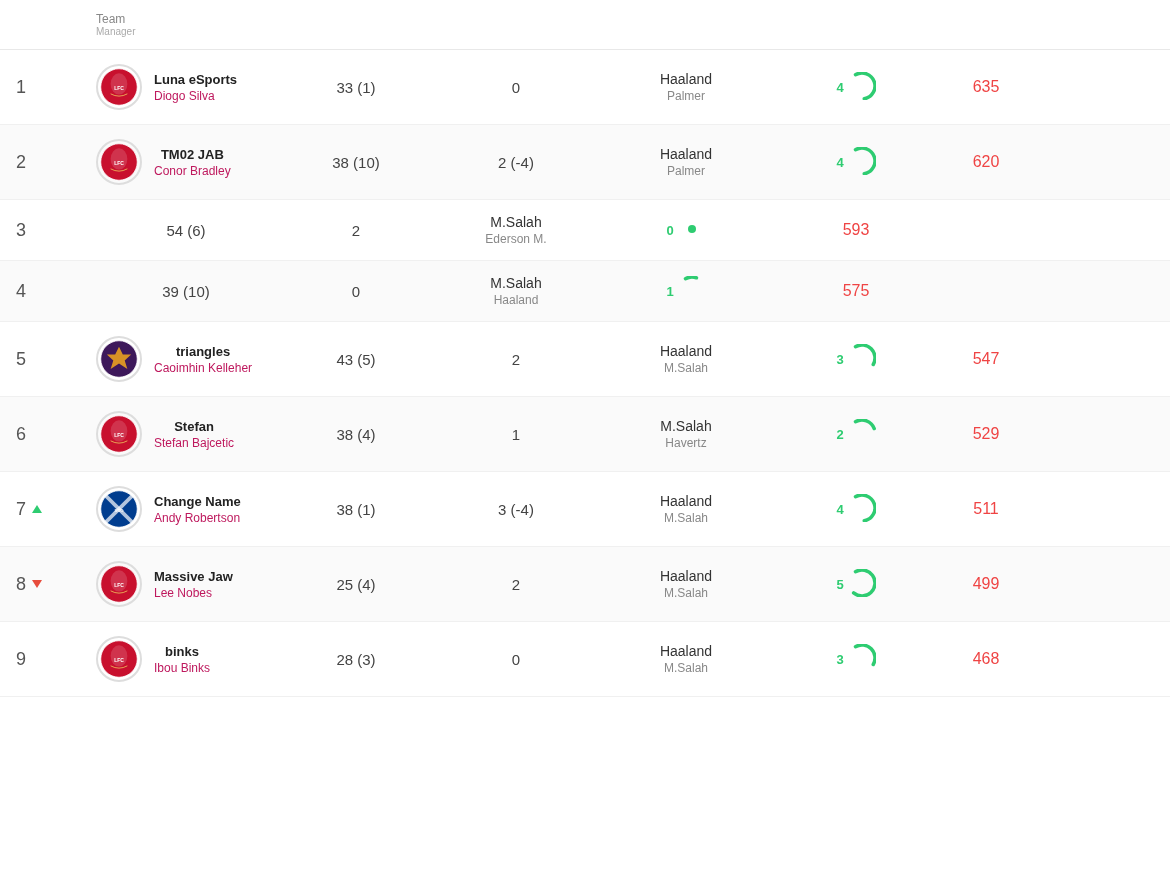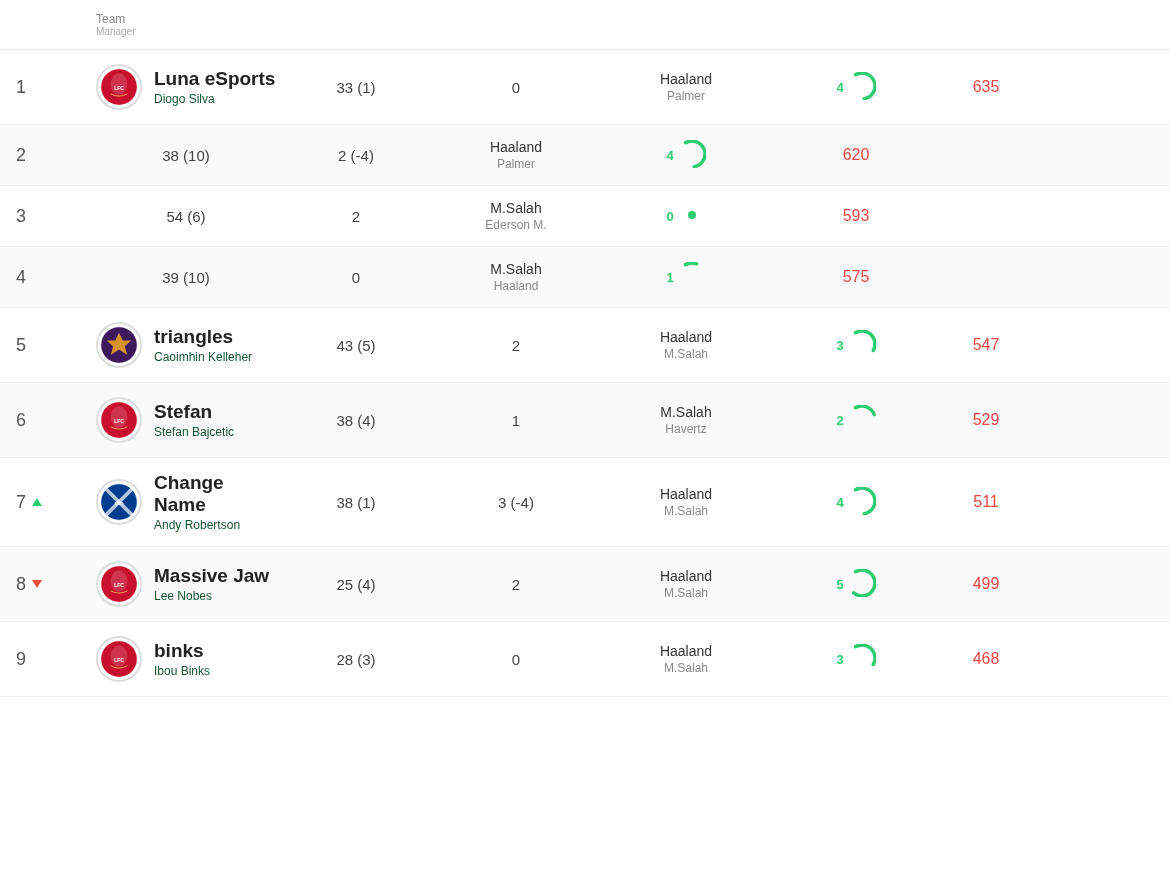--- a/index.html
+++ b/index.html
@@ -77,26 +77,27 @@
       justify-content: center;
       overflow: hidden;
       flex-shrink: 0;
     }
     .badge svg {
       width: 38px;
       height: 38px;
     }
     .team-info .team-name {
       font-weight: 700;
-      font-size: 19px;
+      font-size: 13px;
       color: #222;
+      text-align: center;
     }
     .team-info .manager-name {
       font-size: 12px;
-      color: #14532d;
+      color: #be185d;
       margin-top: 2px;
     }
     .col-center {
       text-align: center;
       font-size: 15px;
       color: #444;
     }
     .captain-cell {
       text-align: center;
     }
@@ -176,118 +177,132 @@
     <path d="M7.50,2.74 A13,13 0 1,1 16.26,26.80" stroke="#2ecc71" stroke-width="3.5" fill="none" stroke-linecap="round"></path>
   </svg></span>
     </div>
     <div class="tp-cell">635</div>
   </div>
       <div class="data-row">
     <div class="rank-cell">
       <span>2</span>
 
     </div>
-    <div class="col-center">38 (10)</div>
-    <div class="col-center">2 (-4)</div>
-    <div class="captain-cell">
-      <div class="captain">Haaland</div>
-      <div class="vice">Palmer</div>
-    </div>
-    <div class="inplay-cell">
-      <span style="font-size:13px;font-weight:600;color:#2ecc71;margin-right:4px;">4</span>
-      <span><svg width="28" height="28" viewBox="0 0 28 28">
-    <path d="M7.50,2.74 A13,13 0 1,1 16.26,26.80" stroke="#2ecc71" stroke-width="3.5" fill="none" stroke-linecap="round"></path>
-  </svg></span>
-    </div>
-    <div class="tp-cell">620</div>
-  </div>
-      <div class="data-row">
-    <div class="rank-cell">
-      <span>3</span>
-
-    </div>
-    <div class="col-center">54 (6)</div>
-    <div class="col-center">2</div>
-    <div class="captain-cell">
-      <div class="captain">M.Salah</div>
-      <div class="vice">Ederson M.</div>
-    </div>
-    <div class="inplay-cell">
-      <span style="font-size:13px;font-weight:600;color:#2ecc71;margin-right:4px;">0</span>
-      <span><svg width="28" height="28" viewBox="0 0 28 28">
-              <circle cx="14" cy="14" r="4" fill="#2ecc71"></circle>
-            </svg></span>
-    </div>
-    <div class="tp-cell">593</div>
-  </div>
-      <div class="data-row">
-    <div class="rank-cell">
-      <span>4</span>
-
-    </div>
-    <div class="col-center">39 (10)</div>
-    <div class="col-center">0</div>
-    <div class="captain-cell">
-      <div class="captain">M.Salah</div>
-      <div class="vice">Haaland</div>
-    </div>
-    <div class="inplay-cell">
-      <span style="font-size:13px;font-weight:600;color:#2ecc71;margin-right:4px;">1</span>
-      <span><svg width="28" height="28" viewBox="0 0 28 28">
-    <path d="M7.50,2.74 A13,13 0 0,1 18.45,1.78" stroke="#2ecc71" stroke-width="3.5" fill="none" stroke-linecap="round"></path>
-  </svg></span>
-    </div>
-    <div class="tp-cell">575</div>
-  </div>
-      <div class="data-row">
-    <div class="rank-cell">
-      <span>5</span>
-
-    </div>
-    <div class="team-cell">
-      <div class="badge">
-            <svg viewBox="0 0 100 100" xmlns="http://www.w3.org/2000/svg">
-    <circle cx="50" cy="50" r="48" fill="#3d185a" stroke="#fff" stroke-width="2"></circle>
-    <polygon points="50,18 60,38 82,38 65,54 72,76 50,62 28,76 35,54 18,38 40,38" fill="#e8a020" opacity="0.9"></polygon>
-  </svg>
-          </div>
-      <div class="team-info">
-        <div class="team-name">triangles</div>
-        <div class="manager-name">Caoimhin Kelleher</div>
-      </div>
-    </div>
-    <div class="col-center">43 (5)</div>
-    <div class="col-center">2</div>
-    <div class="captain-cell">
-      <div class="captain">Haaland</div>
-      <div class="vice">M.Salah</div>
-    </div>
-    <div class="inplay-cell">
-      <span style="font-size:13px;font-weight:600;color:#2ecc71;margin-right:4px;">3</span>
-      <span><svg width="28" height="28" viewBox="0 0 28 28">
-    <path d="M7.50,2.74 A13,13 0 0,1 25.26,20.50" stroke="#2ecc71" stroke-width="3.5" fill="none" stroke-linecap="round"></path>
-  </svg></span>
-    </div>
-    <div class="tp-cell">547</div>
-  </div>
-      <div class="data-row">
-    <div class="rank-cell">
-      <span>6</span>
-
-    </div>
     <div class="team-cell">
       <div class="badge">
             <svg viewBox="0 0 100 100" xmlns="http://www.w3.org/2000/svg">
     <circle cx="50" cy="50" r="48" fill="#c8102e" stroke="#fff" stroke-width="2"></circle>
     <ellipse cx="50" cy="42" rx="22" ry="28" fill="#fff" opacity="0.15"></ellipse>
     <text x="50" y="58" text-anchor="middle" font-size="13" font-weight="bold" fill="#fff" font-family="sans-serif">LFC</text>
     <path d="M28 68 Q50 80 72 68" stroke="#f0d060" stroke-width="2" fill="none"></path>
   </svg>
           </div>
       <div class="team-info">
+        <div class="team-name">TM02 JAB</div>
+        <div class="manager-name">Conor Bradley</div>
+      </div>
+    </div>
+    <div class="col-center">38 (10)</div>
+    <div class="col-center">2 (-4)</div>
+    <div class="captain-cell">
+      <div class="captain">Haaland</div>
+      <div class="vice">Palmer</div>
+    </div>
+    <div class="inplay-cell">
+      <span style="font-size:13px;font-weight:600;color:#2ecc71;margin-right:4px;">4</span>
+      <span><svg width="28" height="28" viewBox="0 0 28 28">
+    <path d="M7.50,2.74 A13,13 0 1,1 16.26,26.80" stroke="#2ecc71" stroke-width="3.5" fill="none" stroke-linecap="round"></path>
+  </svg></span>
+    </div>
+    <div class="tp-cell">620</div>
+  </div>
+      <div class="data-row">
+    <div class="rank-cell">
+      <span>3</span>
+
+    </div>
+    <div class="col-center">54 (6)</div>
+    <div class="col-center">2</div>
+    <div class="captain-cell">
+      <div class="captain">M.Salah</div>
+      <div class="vice">Ederson M.</div>
+    </div>
+    <div class="inplay-cell">
+      <span style="font-size:13px;font-weight:600;color:#2ecc71;margin-right:4px;">0</span>
+      <span><svg width="28" height="28" viewBox="0 0 28 28">
+              <circle cx="14" cy="14" r="4" fill="#2ecc71"></circle>
+            </svg></span>
+    </div>
+    <div class="tp-cell">593</div>
+  </div>
+      <div class="data-row">
+    <div class="rank-cell">
+      <span>4</span>
+
+    </div>
+    <div class="col-center">39 (10)</div>
+    <div class="col-center">0</div>
+    <div class="captain-cell">
+      <div class="captain">M.Salah</div>
+      <div class="vice">Haaland</div>
+    </div>
+    <div class="inplay-cell">
+      <span style="font-size:13px;font-weight:600;color:#2ecc71;margin-right:4px;">1</span>
+      <span><svg width="28" height="28" viewBox="0 0 28 28">
+    <path d="M7.50,2.74 A13,13 0 0,1 18.45,1.78" stroke="#2ecc71" stroke-width="3.5" fill="none" stroke-linecap="round"></path>
+  </svg></span>
+    </div>
+    <div class="tp-cell">575</div>
+  </div>
+      <div class="data-row">
+    <div class="rank-cell">
+      <span>5</span>
+
+    </div>
+    <div class="team-cell">
+      <div class="badge">
+            <svg viewBox="0 0 100 100" xmlns="http://www.w3.org/2000/svg">
+    <circle cx="50" cy="50" r="48" fill="#3d185a" stroke="#fff" stroke-width="2"></circle>
+    <polygon points="50,18 60,38 82,38 65,54 72,76 50,62 28,76 35,54 18,38 40,38" fill="#e8a020" opacity="0.9"></polygon>
+  </svg>
+          </div>
+      <div class="team-info">
+        <div class="team-name">triangles</div>
+        <div class="manager-name">Caoimhin Kelleher</div>
+      </div>
+    </div>
+    <div class="col-center">43 (5)</div>
+    <div class="col-center">2</div>
+    <div class="captain-cell">
+      <div class="captain">Haaland</div>
+      <div class="vice">M.Salah</div>
+    </div>
+    <div class="inplay-cell">
+      <span style="font-size:13px;font-weight:600;color:#2ecc71;margin-right:4px;">3</span>
+      <span><svg width="28" height="28" viewBox="0 0 28 28">
+    <path d="M7.50,2.74 A13,13 0 0,1 25.26,20.50" stroke="#2ecc71" stroke-width="3.5" fill="none" stroke-linecap="round"></path>
+  </svg></span>
+    </div>
+    <div class="tp-cell">547</div>
+  </div>
+      <div class="data-row">
+    <div class="rank-cell">
+      <span>6</span>
+
+    </div>
+    <div class="team-cell">
+      <div class="badge">
+            <svg viewBox="0 0 100 100" xmlns="http://www.w3.org/2000/svg">
+    <circle cx="50" cy="50" r="48" fill="#c8102e" stroke="#fff" stroke-width="2"></circle>
+    <ellipse cx="50" cy="42" rx="22" ry="28" fill="#fff" opacity="0.15"></ellipse>
+    <text x="50" y="58" text-anchor="middle" font-size="13" font-weight="bold" fill="#fff" font-family="sans-serif">LFC</text>
+    <path d="M28 68 Q50 80 72 68" stroke="#f0d060" stroke-width="2" fill="none"></path>
+  </svg>
+          </div>
+      <div class="team-info">
         <div class="team-name">Stefan</div>
         <div class="manager-name">Stefan Bajcetic</div>
       </div>
     </div>
     <div class="col-center">38 (4)</div>
     <div class="col-center">1</div>
     <div class="captain-cell">
       <div class="captain">M.Salah</div>
       <div class="vice">Havertz</div>
     </div>

